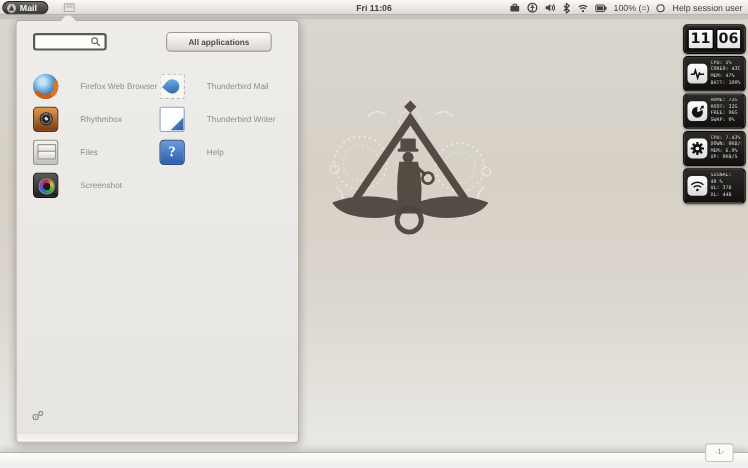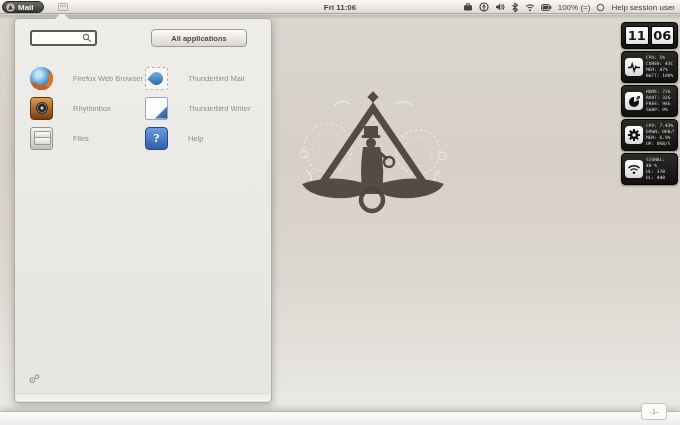--- a/index.html
+++ b/index.html
@@ -216,20 +216,24 @@
         <span class="app-label">Thunderbird Writer</span>
       </div>
       <div class="app-item">
         <div class="app-icon icon-files"></div>
         <span class="app-label">Files</span>
       </div>
       <div class="app-item">
         <div class="app-icon icon-help"></div>
         <span class="app-label">Help</span>
       </div>
+      <div class="app-item">
+        <div class="app-icon icon-screenshot"></div>
+        <span class="app-label">Screenshot</span>
+      </div>
     </div>
 
   <span class="session-gear">
     <svg width="11" height="10" viewBox="0 0 11 10">
       <circle cx="3.4" cy="6.2" r="2.4" fill="none" stroke="#8d8a85" stroke-width="1"></circle>
       <circle cx="3.4" cy="6.2" r=".7" fill="#8d8a85"></circle>
       <circle cx="8" cy="2.8" r="1.8" fill="none" stroke="#8d8a85" stroke-width="1"></circle>
     </svg>
   </span>
   <div class="panel-footer"></div>

